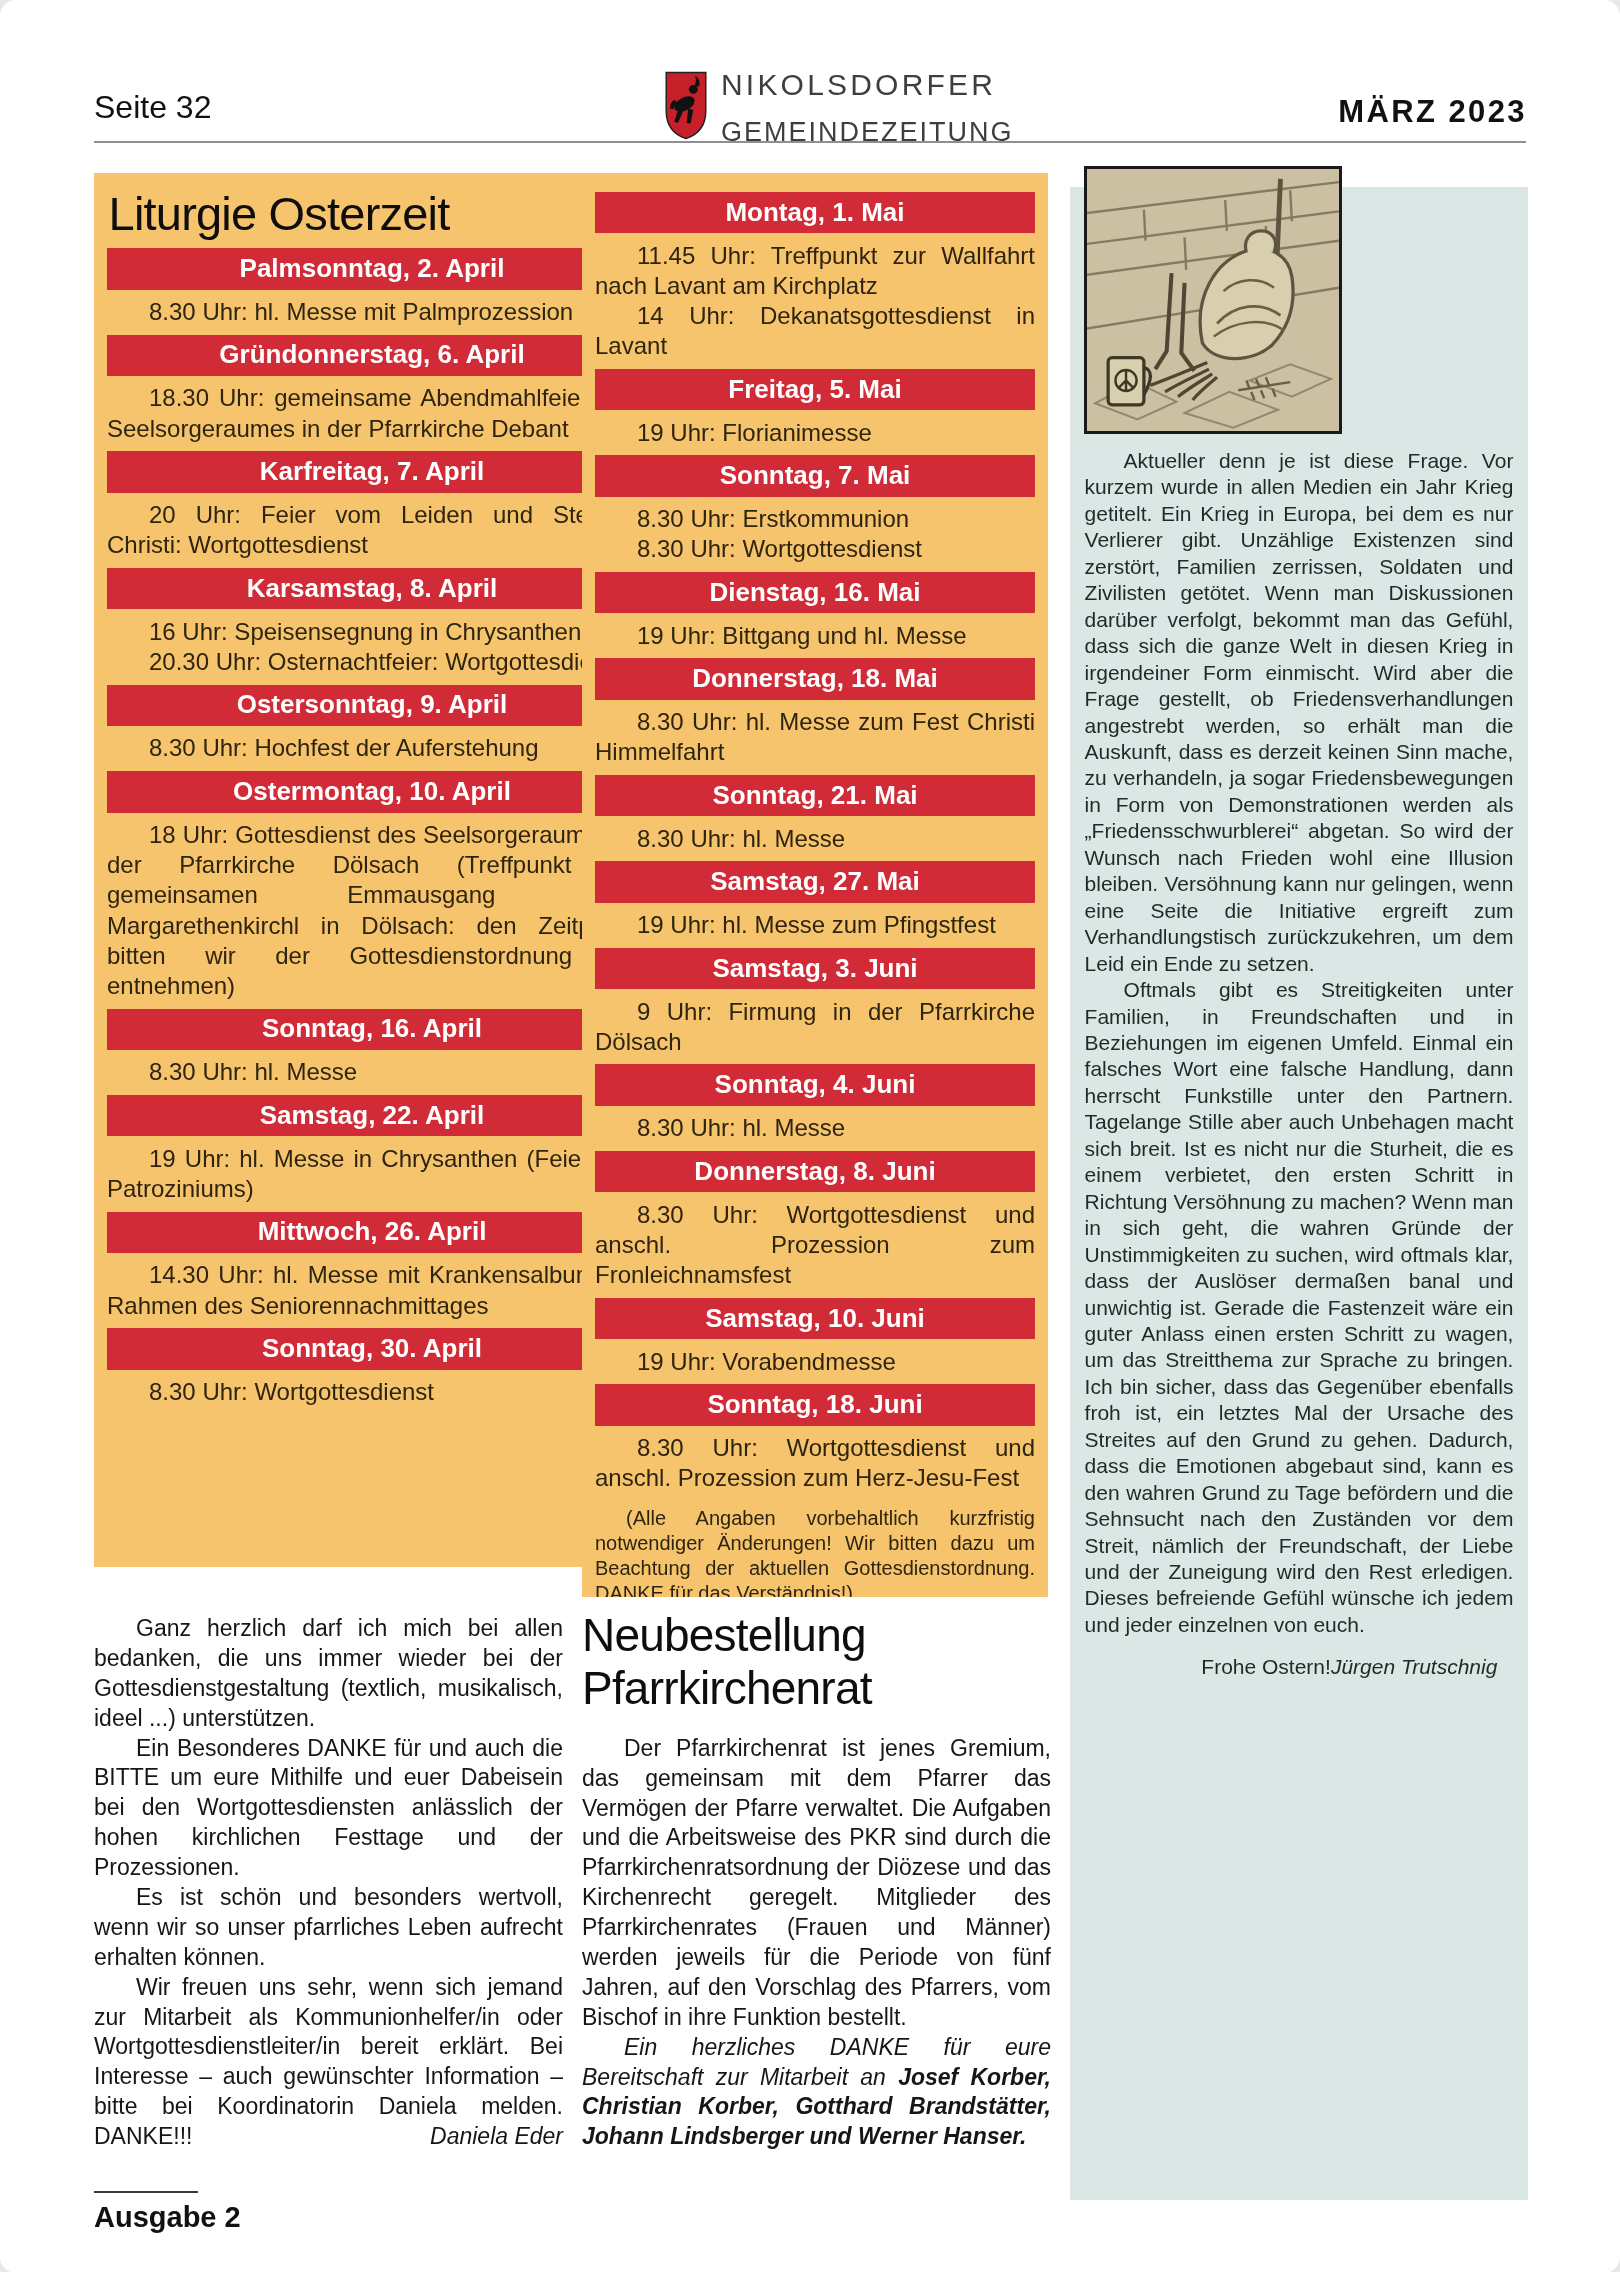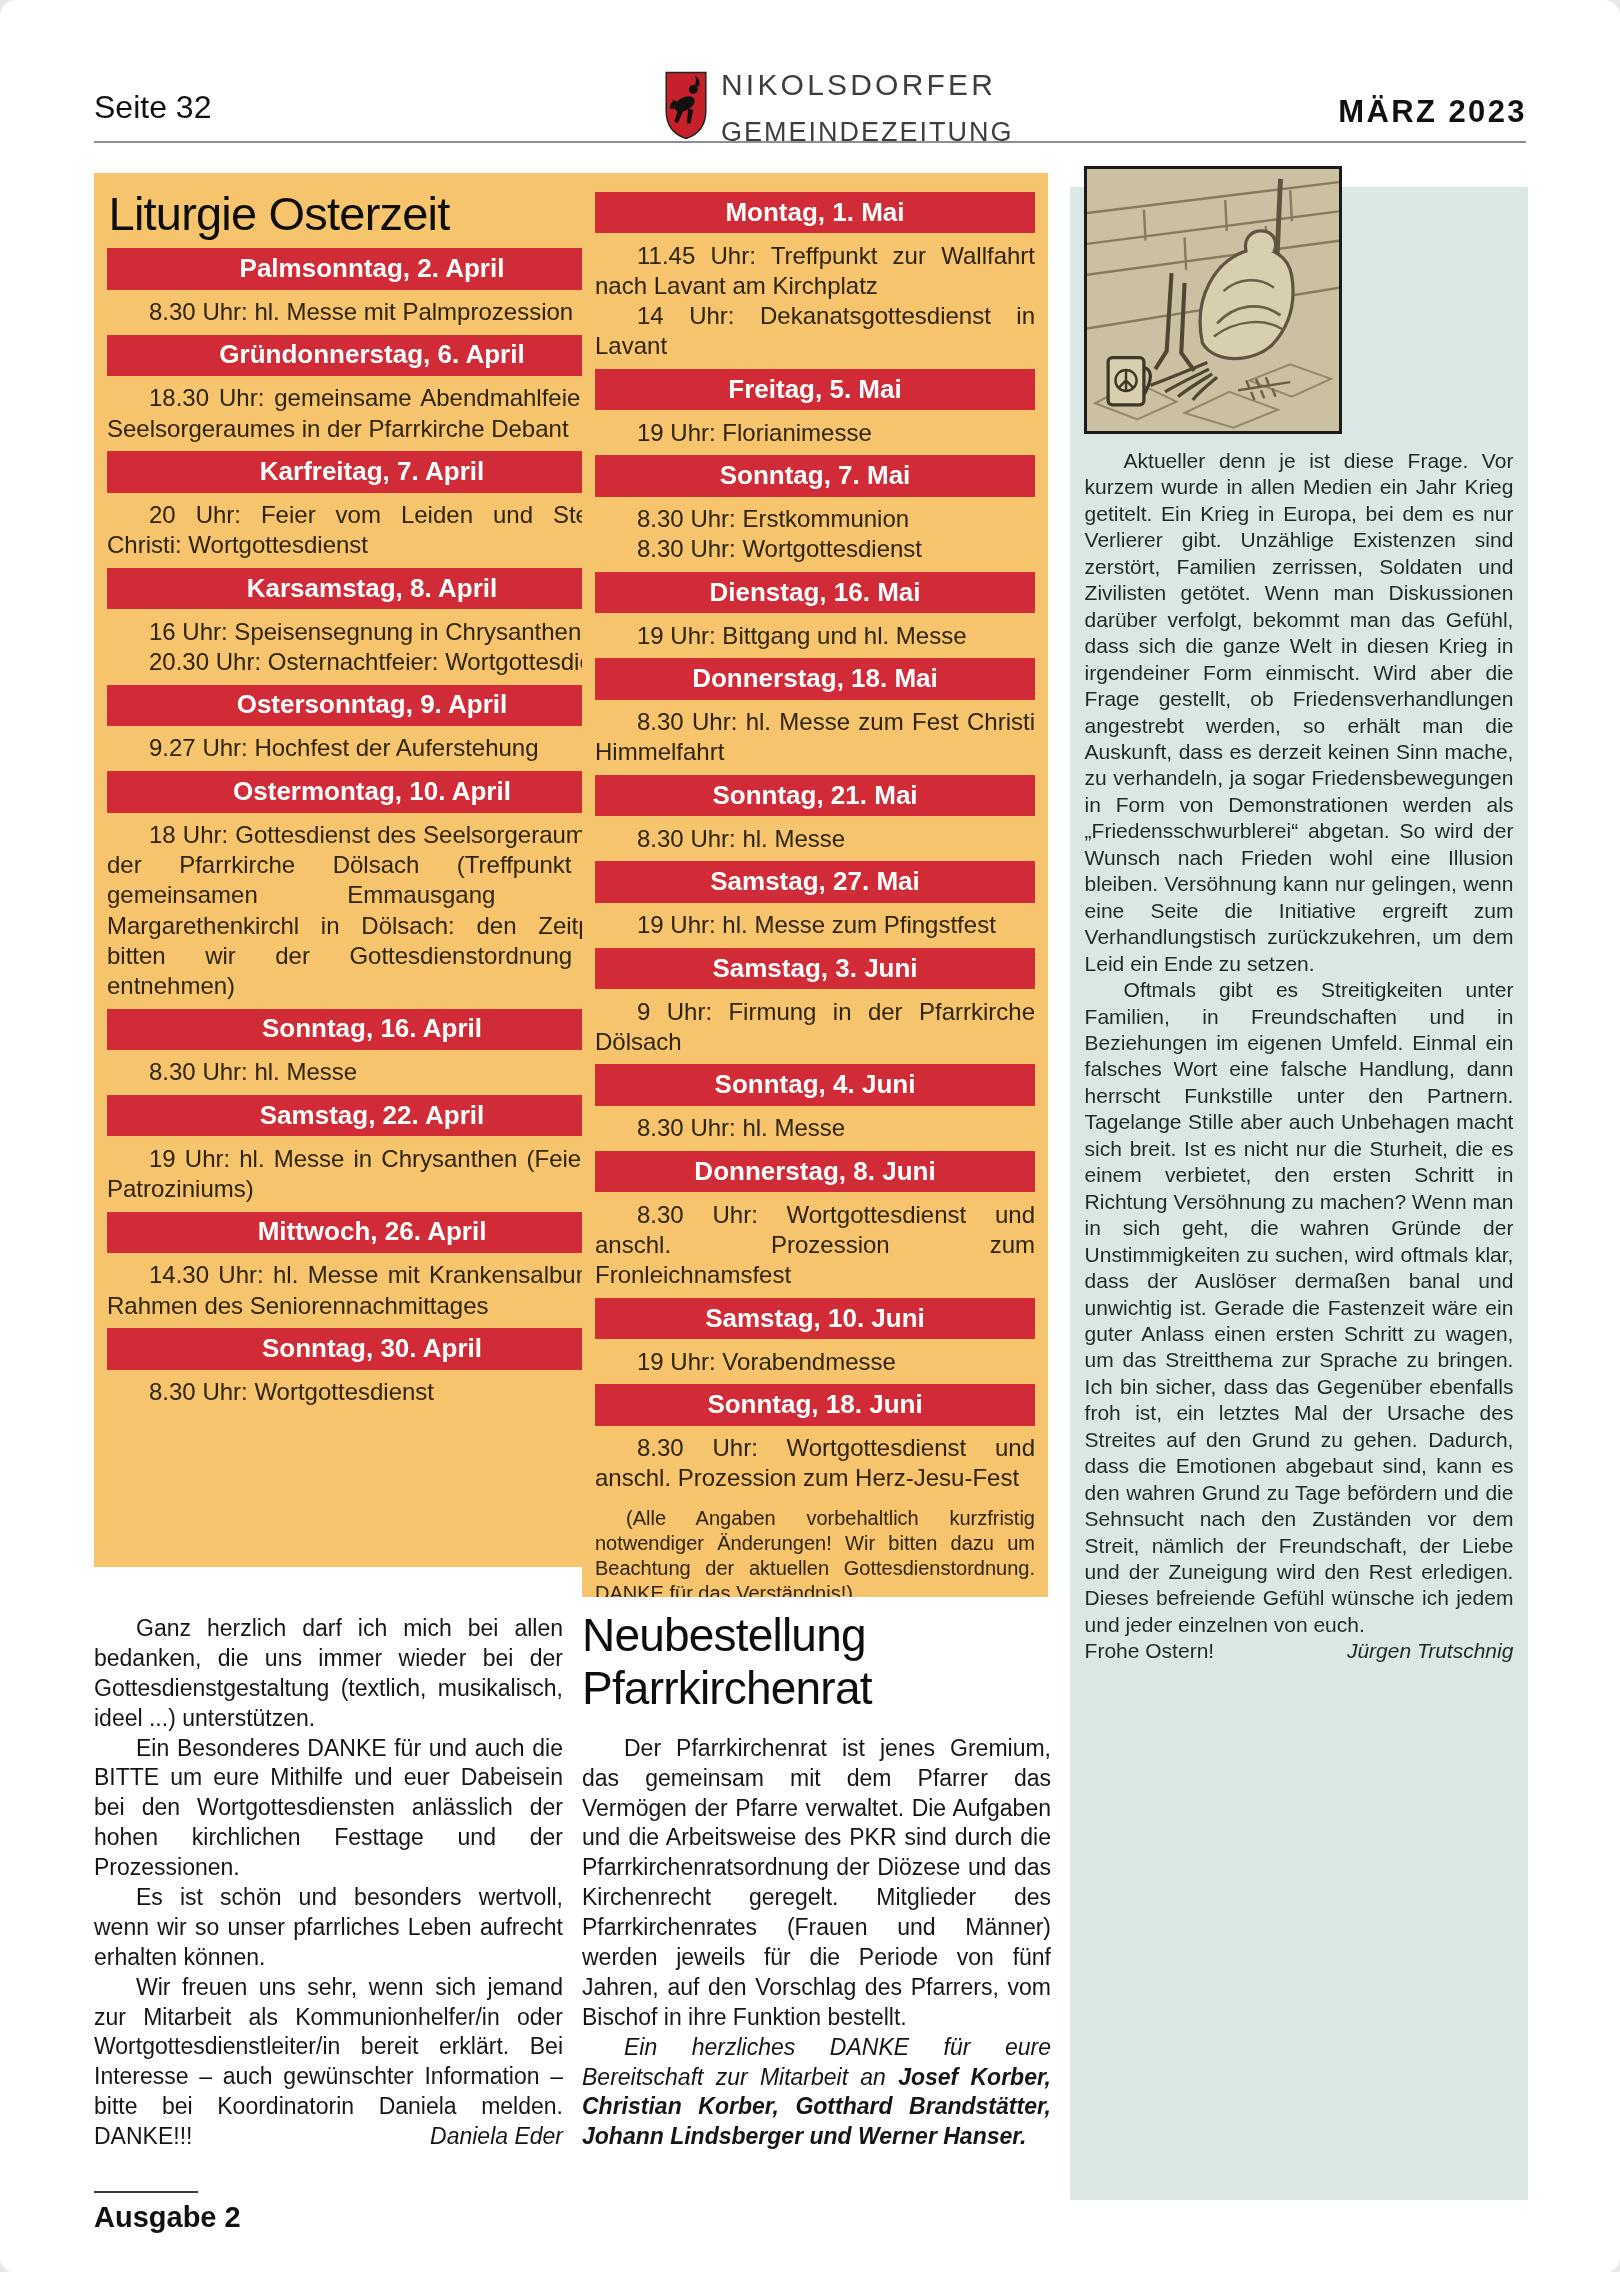--- a/index.html
+++ b/index.html
@@ -54,22 +54,22 @@
     position:absolute;left:1070px;top:187px;width:458px;height:2013px;
     background:#dbe7e4;box-sizing:border-box;padding:0 14.6px;overflow:hidden;
   }
   #right-col .spacer{height:261px;}
   .rc-title{font-size:46px;font-weight:400;color:#101010;line-height:1.16;margin:0 0 11.4px;letter-spacing:-0.8px;}
   .rc-p{
     font-size:21px;line-height:1.26;color:#1d2a27;margin:0;
     text-align:justify;text-indent:39px;hyphens:auto;
   }
   .rc-closing{
-    font-size:21px;line-height:1.26;color:#1d2a27;margin:0;
-    display:flex;justify-content:space-between;
+    font-size:21px;line-height:1.26;color:#1d2a27;margin:16px;
+    display:flex;justify-content:flex-end;
   }
   .rc-closing .rc-sig{font-style:italic;}
   
   #drawing{
     position:absolute;left:1084px;top:166px;width:258px;height:268px;
     border:3.2px solid #1a1a1a;box-sizing:border-box;background:#cbc1a2;
   }
   #drawing svg{display:block;width:100%;height:100%;}
 </style>
 </head>
@@ -108,21 +108,21 @@
         <div class="banner">Palmsonntag, 2. April</div>
         <p class="event-text">8.30 Uhr: hl. Messe mit Palmprozession</p>
         <div class="banner">Gründonnerstag, 6. April</div>
         <p class="event-text">18.30 Uhr: gemeinsame Abendmahlfeier des Seelsorgeraumes in der Pfarrkirche Debant</p>
         <div class="banner">Karfreitag, 7. April</div>
         <p class="event-text">20 Uhr: Feier vom Leiden und Sterben Christi: Wortgottesdienst</p>
         <div class="banner">Karsamstag, 8. April</div>
         <p class="event-text">16 Uhr: Speisensegnung in Chrysanthen</p>
         <p class="event-text">20.30 Uhr: Osternachtfeier: Wortgottesdienst</p>
         <div class="banner">Ostersonntag, 9. April</div>
-        <p class="event-text">9.27 Uhr: Hochfest der Auferstehung</p>
+        <p class="event-text">8.30 Uhr: Hochfest der Auferstehung</p>
         <div class="banner">Ostermontag, 10. April</div>
         <p class="event-text">18 Uhr: Gottesdienst des Seelsorgeraumes in der Pfarrkirche Dölsach (Treffpunkt für gemeinsamen Emmausgang beim Margarethenkirchl in Dölsach: den Zeitpunkt bitten wir der Gottesdienstordnung zu entnehmen)</p>
         <div class="banner">Sonntag, 16. April</div>
         <p class="event-text">8.30 Uhr: hl. Messe</p>
         <div class="banner">Samstag, 22. April</div>
         <p class="event-text">19 Uhr: hl. Messe in Chrysanthen (Feier des Patroziniums)</p>
         <div class="banner">Mittwoch, 26. April</div>
         <p class="event-text">14.30 Uhr: hl. Messe mit Krankensalbung im Rahmen des Seniorennachmittages</p>
         <div class="banner">Sonntag, 30. April</div>
         <p class="event-text">8.30 Uhr: Wortgottesdienst</p>

